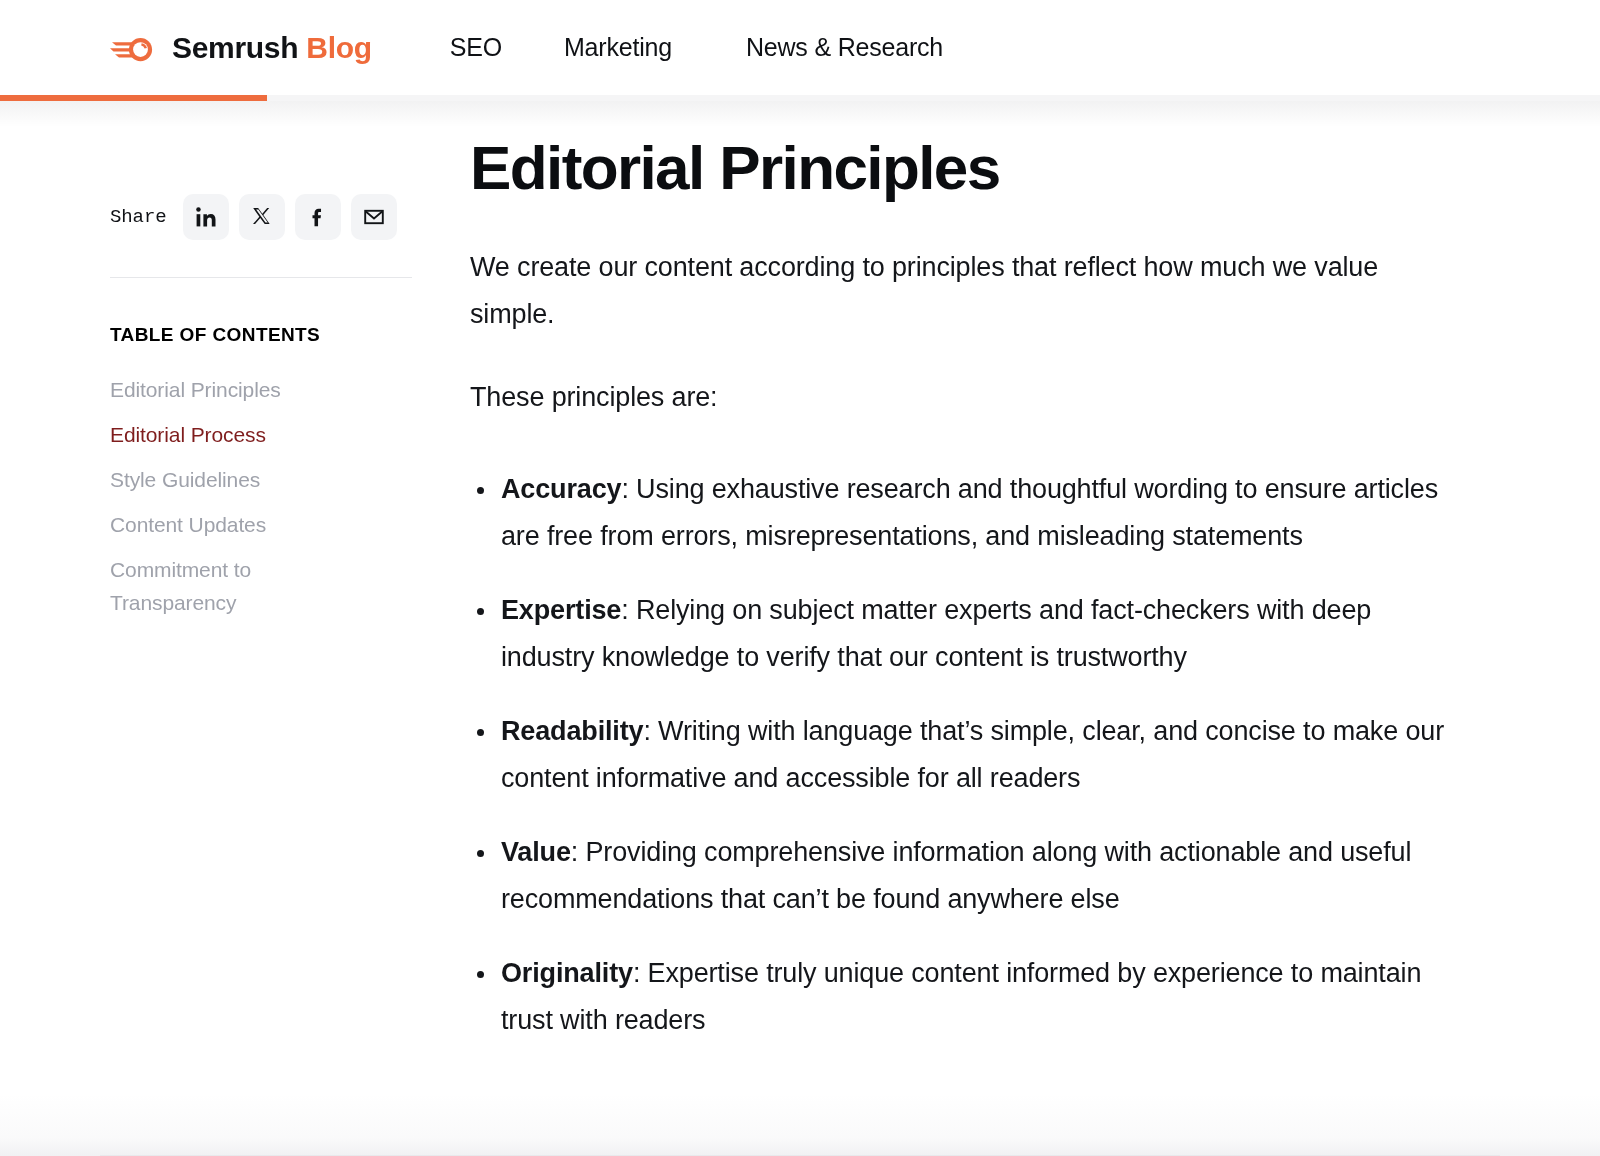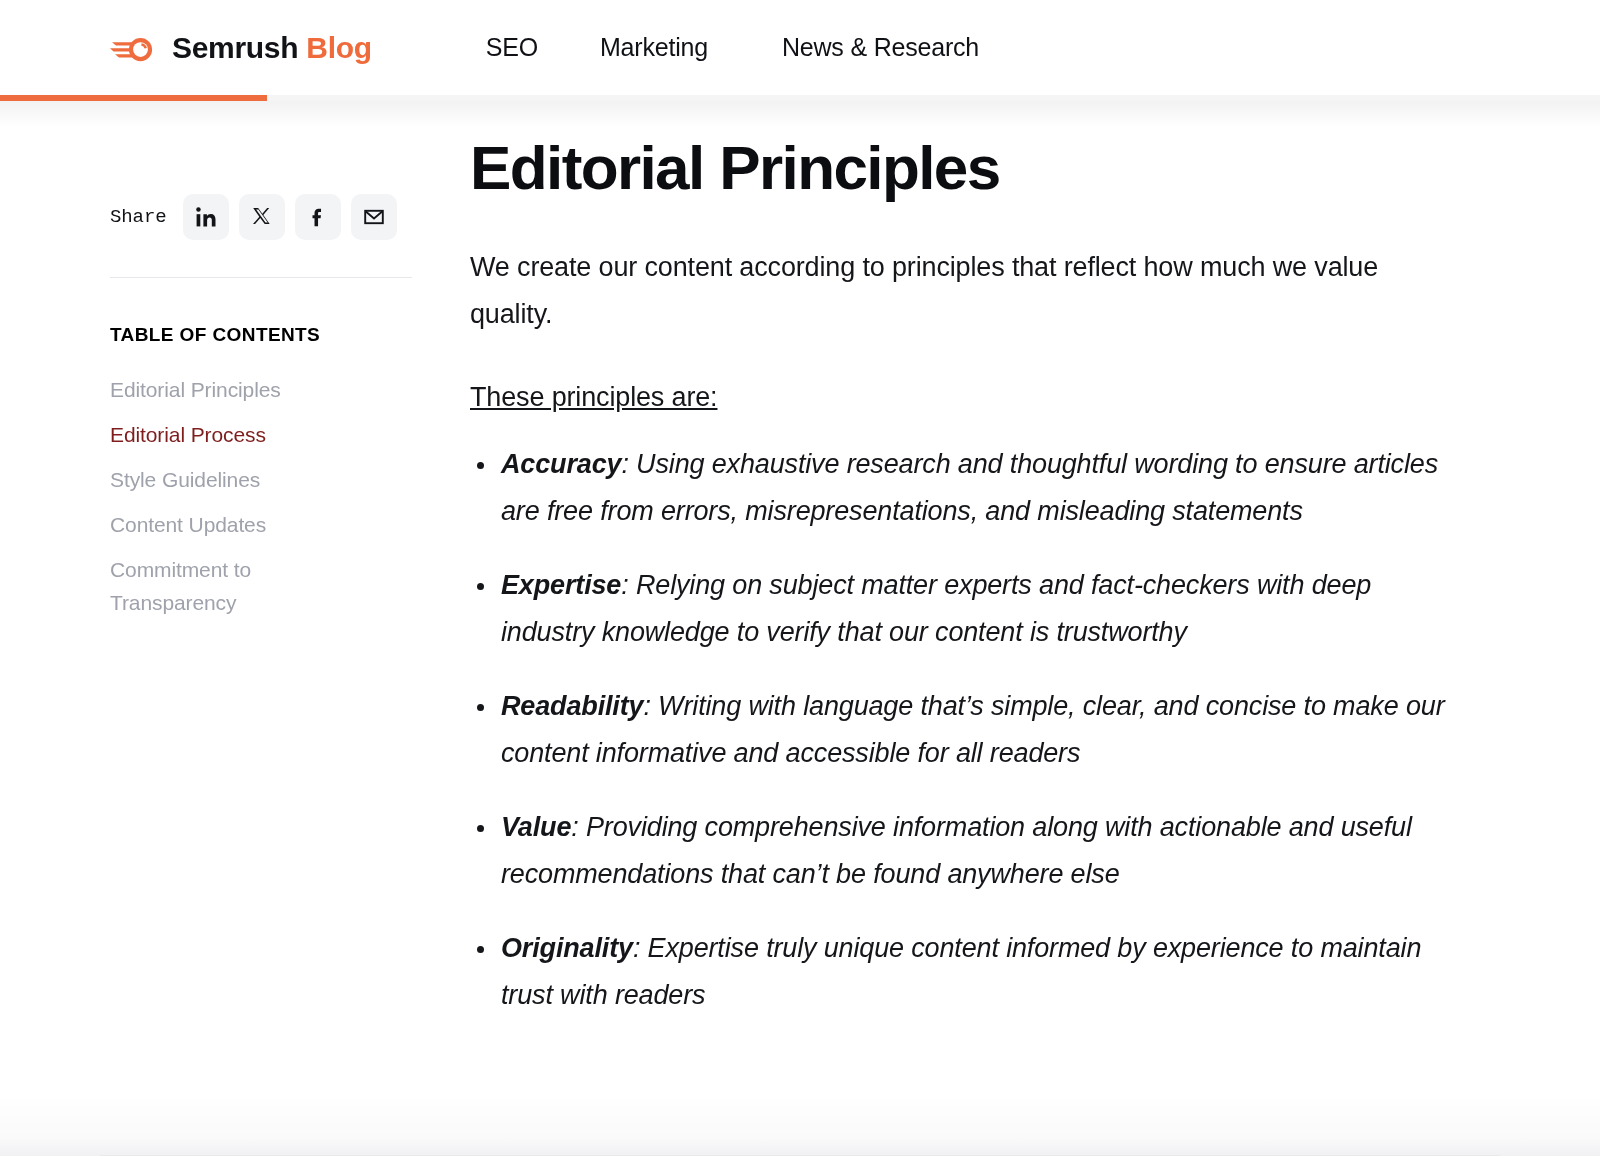--- a/index.html
+++ b/index.html
@@ -25,21 +25,20 @@
   
   .site-header {
     position: absolute;
     top: 0; left: 0;
     width: 1600px;
     height: 95px;
     background: #ffffff;
     display: flex;
     align-items: center;
     z-index: 5;
-    gap: 36px;
   }
 
   .brand {
     display: flex;
     align-items: center;
     margin-left: 110px;
     gap: 14px;
     cursor: pointer;
     user-select: none;
   }
@@ -197,26 +196,25 @@
     color: #0b0d10;
   }
 
   .article p {
     font-size: 27px;
     line-height: 47px;
     color: #14161a;
     letter-spacing: -0.15px;
   }
   .lead { margin-top: 44px; max-width: 975px; }
-  .intro { margin-top: 36px; text-decoration: underline; }
+  .intro { margin-top: 36px; }
 
   .principles {
-    margin-top: 20px;
+    margin-top: 45px;
     list-style: none;
-    font-style: italic;
   }
   .principle {
     position: relative;
     padding-left: 31px;
     margin-bottom: 27px;
     font-size: 27px;
     line-height: 47px;
     color: #14161a;
     letter-spacing: -0.15px;
   }
@@ -326,21 +324,21 @@
         <a class="toc-item active">Editorial Process</a>
         <a class="toc-item">Style Guidelines</a>
         <a class="toc-item">Content Updates</a>
         <a class="toc-item">Commitment to Transparency</a>
       </nav>
     </aside>
 
     <article class="article">
       <h1 class="article-title">Editorial Principles</h1>
 
-      <p class="lead">We create our content according to principles that reflect how much we value quality.</p>
+      <p class="lead">We create our content according to principles that reflect how much we value simple.</p>
       <p class="intro">These principles are:</p>
 
       <ul class="principles">
         <li class="principle"><b>Accuracy</b><span>: Using exhaustive research and thoughtful wording to ensure articles are free from errors, misrepresentations, and misleading statements</span></li>
         <li class="principle"><b>Expertise</b><span>: Relying on subject matter experts and fact-checkers with deep industry knowledge to verify that our content is trustworthy</span></li>
         <li class="principle"><b>Readability</b><span>: Writing with language that’s simple, clear, and concise to make our content informative and accessible for all readers</span></li>
         <li class="principle"><b>Value</b><span>: Providing comprehensive information along with actionable and useful recommendations that can’t be found anywhere else</span></li>
         <li class="principle"><b>Originality</b><span>: Expertise truly unique content informed by experience to maintain trust with readers</span></li>
       </ul>
     </article>

